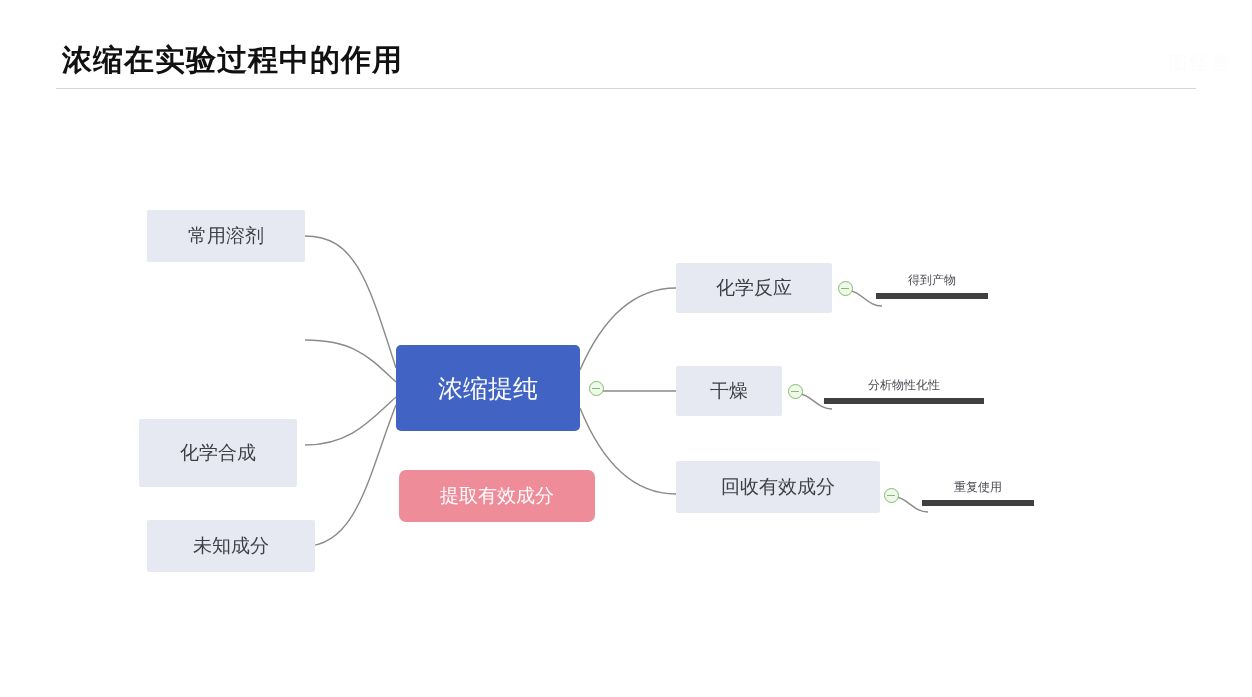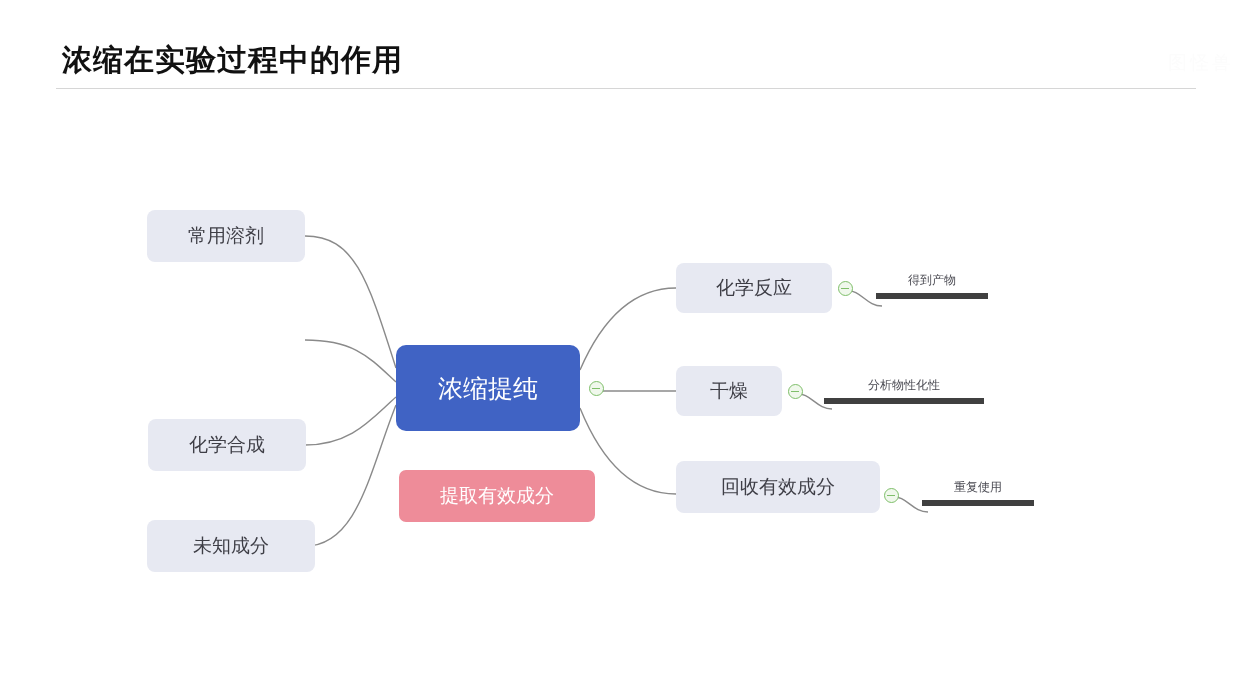--- a/index.html
+++ b/index.html
@@ -62,33 +62,33 @@
     height: 560px;
   }
 
   
   .node {
     position: absolute;
     box-sizing: border-box;
     display: flex;
     align-items: center;
     justify-content: center;
-    border-radius: 8px;
+    border-radius: 2px;
     white-space: nowrap;
   }
   .node-branch {
     background: #e7e9f2;
     color: #3e3e46;
     font-size: 19px;
   }
   .node-root {
     background: #4063c4;
     color: #ffffff;
     font-size: 25px;
-    border-radius: 10px;
+    border-radius: 5px;
   }
   .node-accent {
     background: #ee8c99;
     color: #ffffff;
     font-size: 19px;
     border-radius: 7px;
   }
   .node-leaf {
     position: absolute;
     font-size: 12px;
@@ -146,21 +146,21 @@
       <path d="M794,293 C812,293 816,309 832,309"></path>
       <path d="M890,396 C908,396 912,412 928,412"></path>
     </g>
   </svg>
 
   <div class="node node-branch" style="left:147px; top:110px; width:158px; height:52px;">
     <span>常用溶剂</span>
   </div>
 
 
-  <div class="node node-branch" style="left:148px; top:319px; width:158px; height:52px;">
+  <div class="node node-branch" style="left:139px; top:319px; width:158px; height:68px;">
     <span>化学合成</span>
   </div>
 
   <div class="node node-branch" style="left:147px; top:420px; width:168px; height:52px;">
     <span>未知成分</span>
   </div>
 
   <div class="node node-root" style="left:396px; top:245px; width:184px; height:86px;">
     <span>浓缩提纯</span>
   </div>

